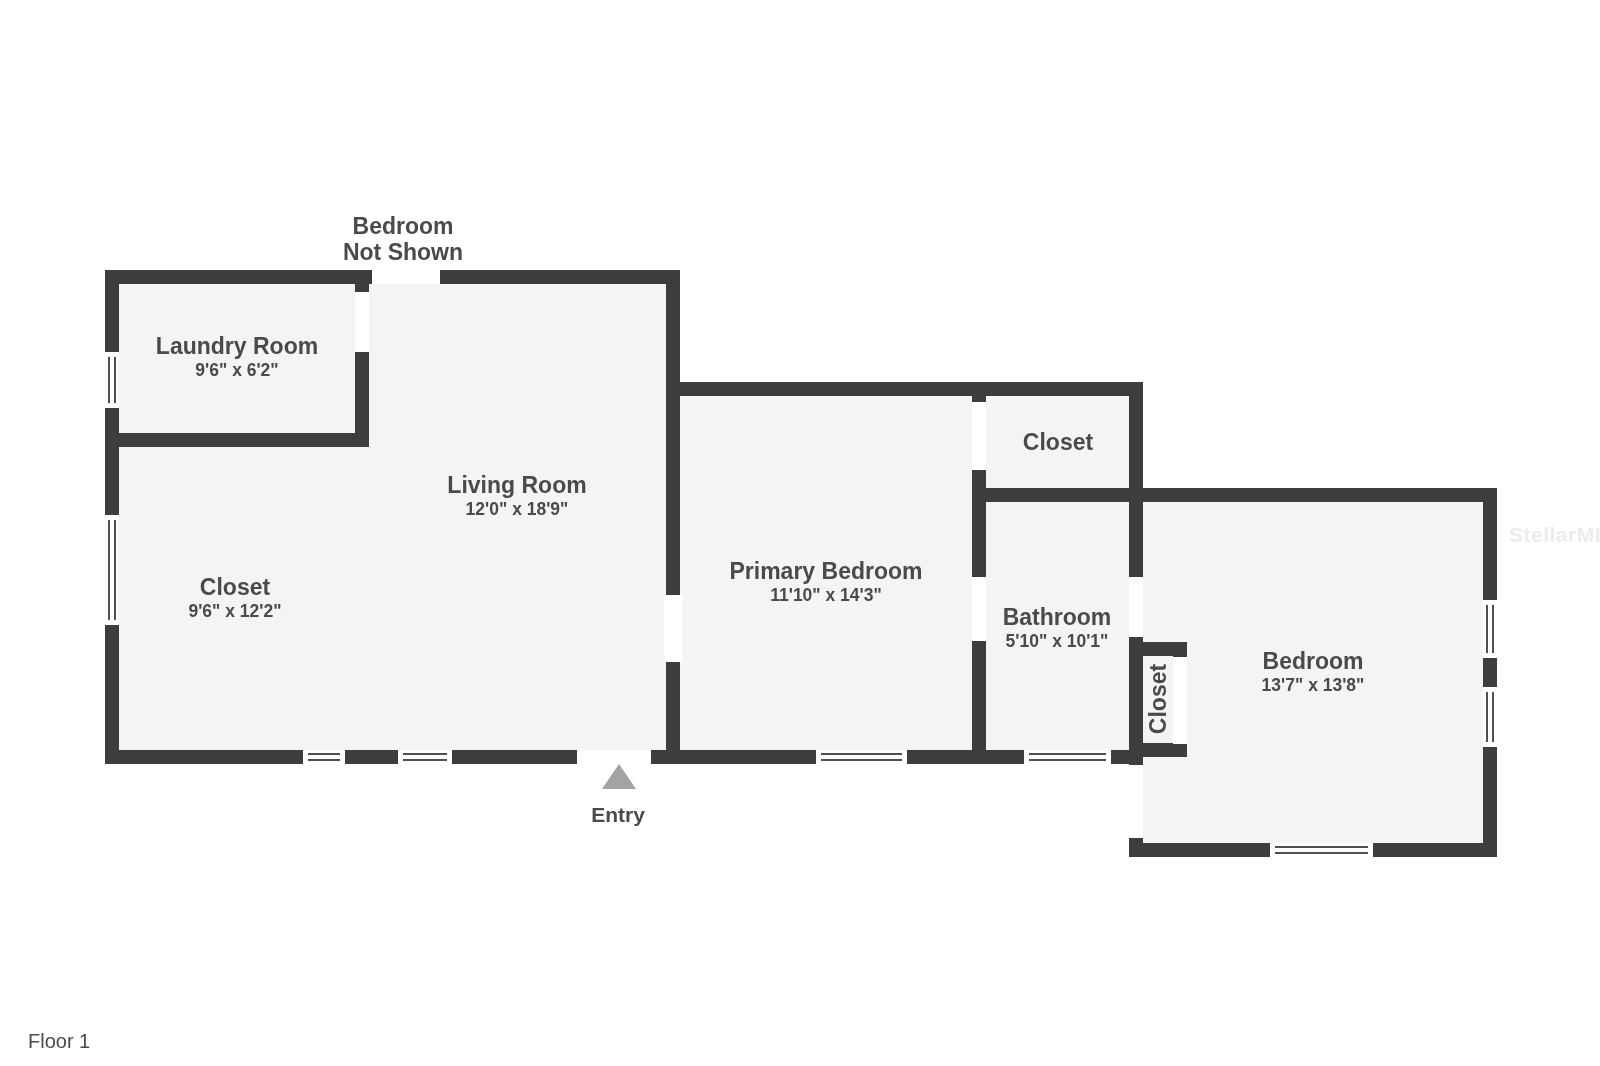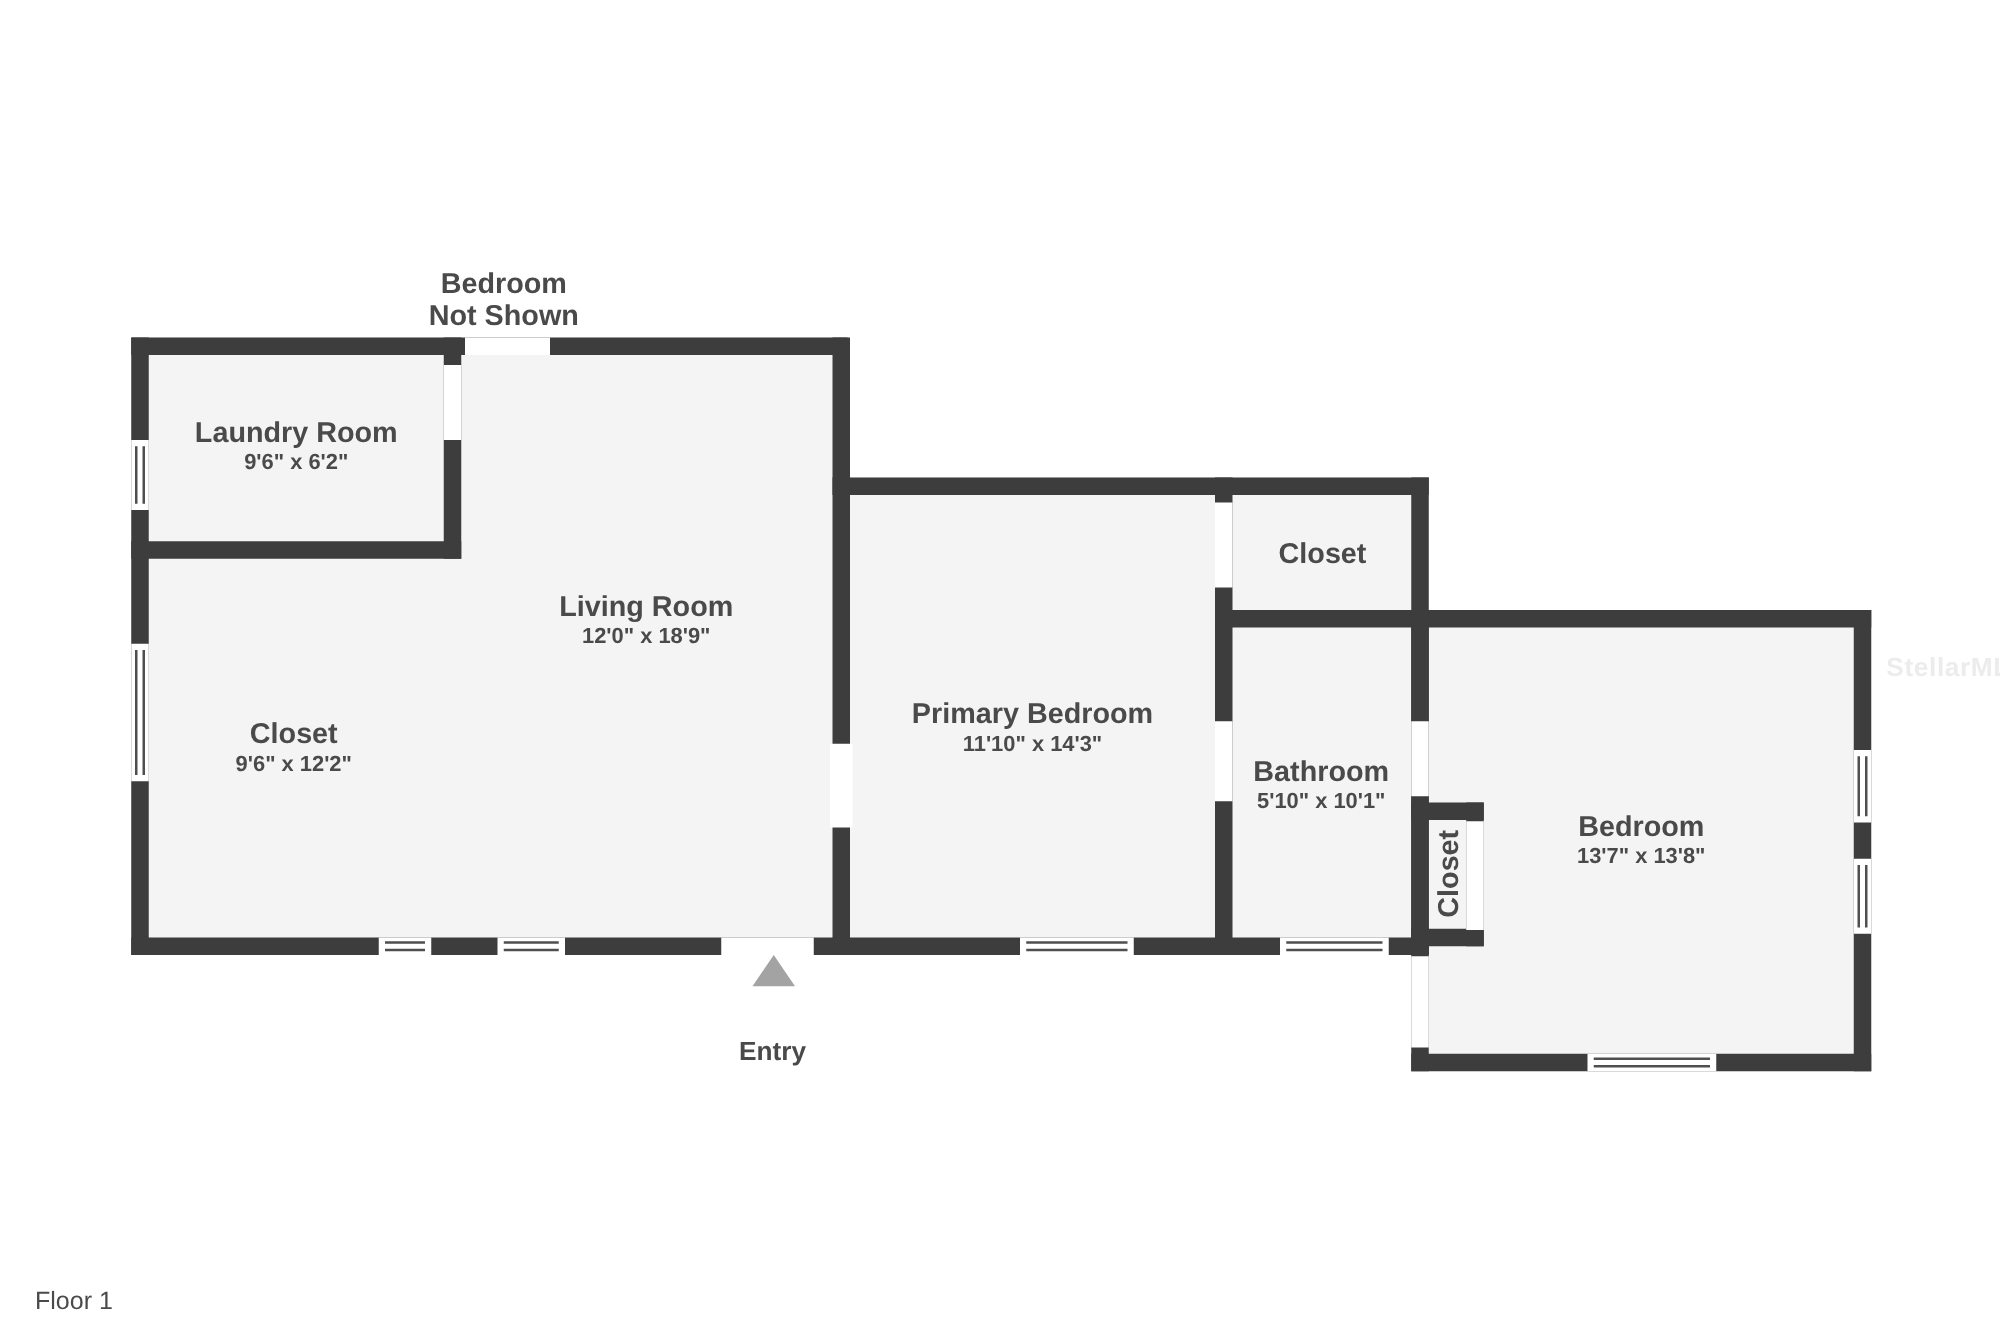--- a/index.html
+++ b/index.html
@@ -42,21 +42,21 @@
     position:absolute;left:403px;top:239px;transform:translate(-50%,-50%);
     text-align:center;color:var(--text);font-size:23px;font-weight:bold;line-height:26px;white-space:nowrap;
   }
   .entry-triangle{
     position:absolute;left:602px;top:764px;width:0;height:0;
     border-left:17px solid transparent;border-right:17px solid transparent;
     border-bottom:25px solid var(--entry-arrow);
   }
   .entry-label{
     position:absolute;left:618px;top:815px;transform:translate(-50%,-50%);
-    color:var(--text);font-size:21px;font-weight:bold;white-space:nowrap;margin-top:27px;
+    color:var(--text);font-size:21px;font-weight:bold;white-space:nowrap;
   }
   .floor-label{
     position:absolute;left:28px;top:1030px;
     color:var(--text);font-size:20px;font-weight:normal;white-space:nowrap;
   }
   .disclaimer{
     position:absolute;left:803px;top:1047px;transform:translate(-50%,-50%);
     color:#555555;font-size:13px;font-weight:bold;white-space:nowrap;
   }
   .watermark{

